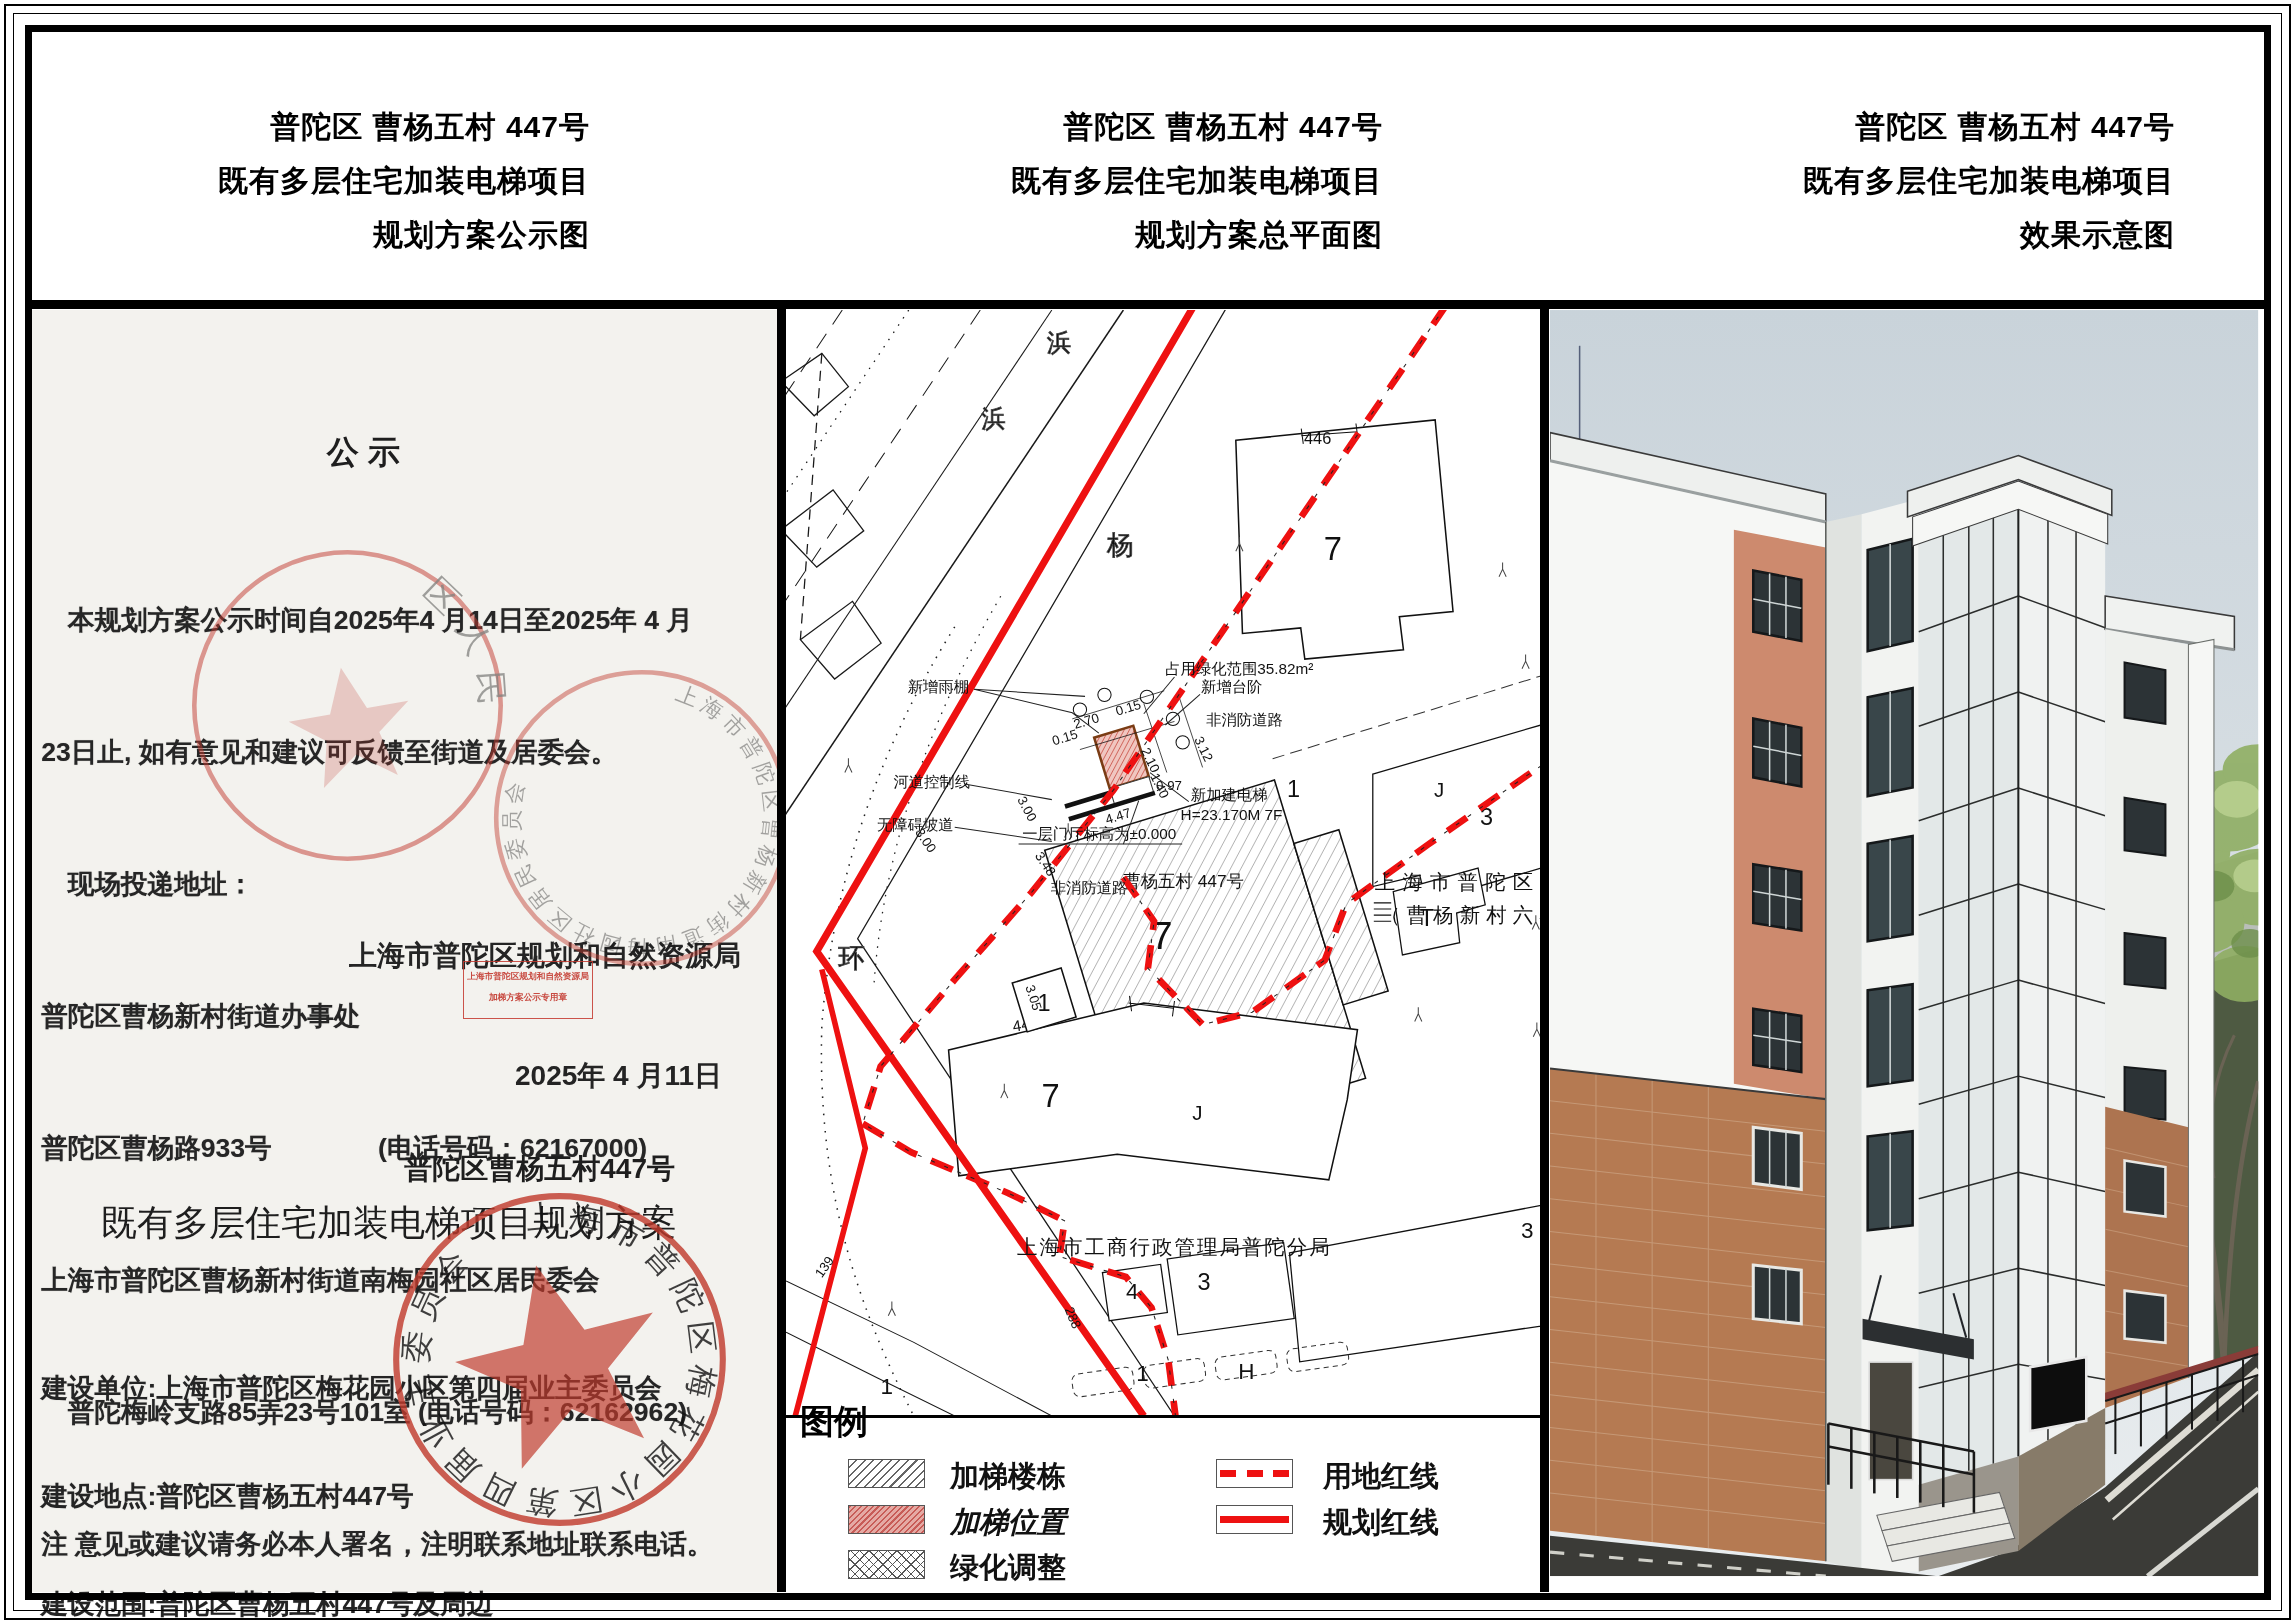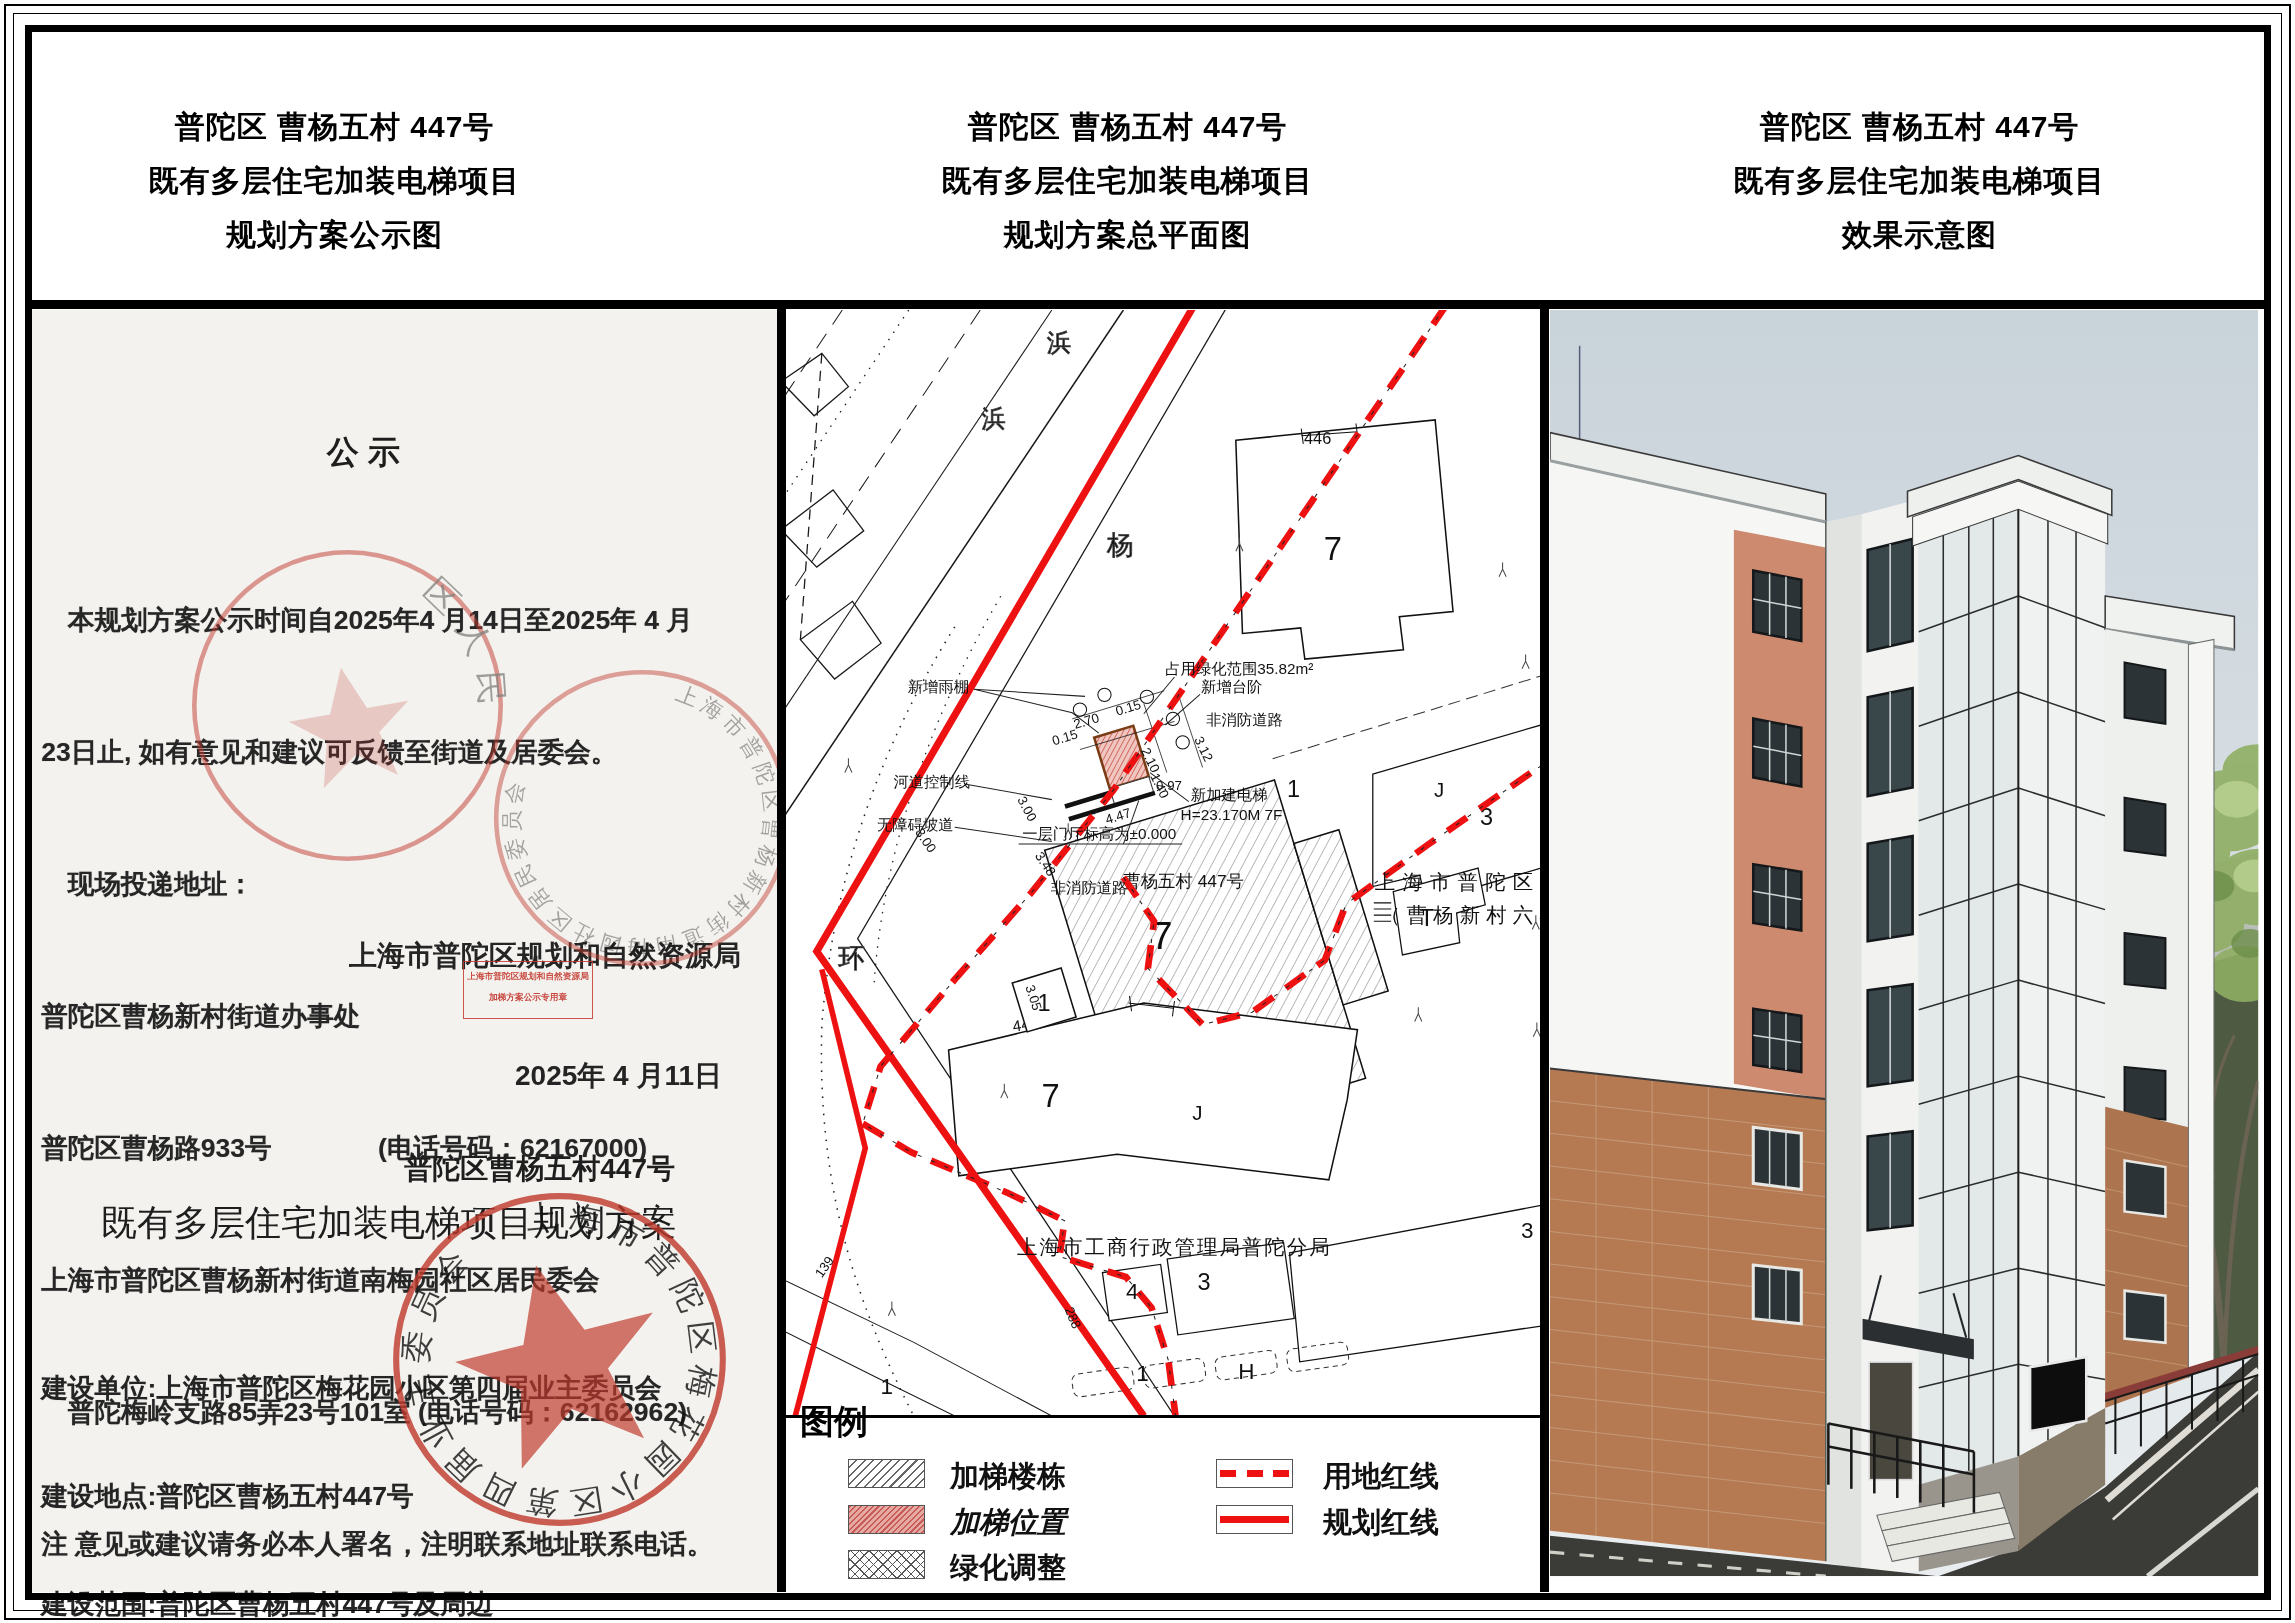--- a/index.html
+++ b/index.html
@@ -6,21 +6,21 @@
   .page{position:relative;width:2295px;height:1624px;background:#fff;overflow:hidden;
         font-family:"Liberation Sans","DejaVu Sans",sans-serif;color:#111;}
   .abs{position:absolute;}
   
   .b-outer{left:4.1px;top:4.1px;right:4.1px;bottom:4.1px;border:2px solid #000;}
   .b-mid{left:13.3px;top:13.3px;right:13.3px;bottom:13.3px;border:1.5px solid #000;}
   .b-main{left:24.5px;top:24.5px;right:24.5px;bottom:24.5px;border:7.2px solid #000;}
   .hdr-divider{left:32px;top:300px;width:2232px;height:9.2px;background:#000;}
   .v-div{top:300px;width:9.2px;height:1292px;background:#000;}
   
-  .title-block{top:100px;width:511px;text-align:center;font-size:30px;font-weight:bold;
+  .title-block{top:100px;width:511px;text-align:right;font-size:30px;font-weight:bold;
                line-height:54px;color:#000;letter-spacing:1px;}
   
   .panel-left{left:32px;top:310px;width:745px;height:1282px;background:#f3f2ee;padding-left:20px;}
   .gongshi{left:266px;top:430px;width:204px;text-align:center;font-size:32px;font-weight:bold;
            letter-spacing:9.2px;color:#1e1e1e;}
   .stamp-box{left:462px;top:961px;width:128px;height:52px;border:1.5px solid rgba(195,55,45,.85);
              color:rgba(195,55,45,.9);text-align:center;font-size:8.7px;font-weight:bold;line-height:20.4px;
              padding-top:4.1px;white-space:nowrap;overflow:visible;}
   .stamp-svg{pointer-events:none;}
   

